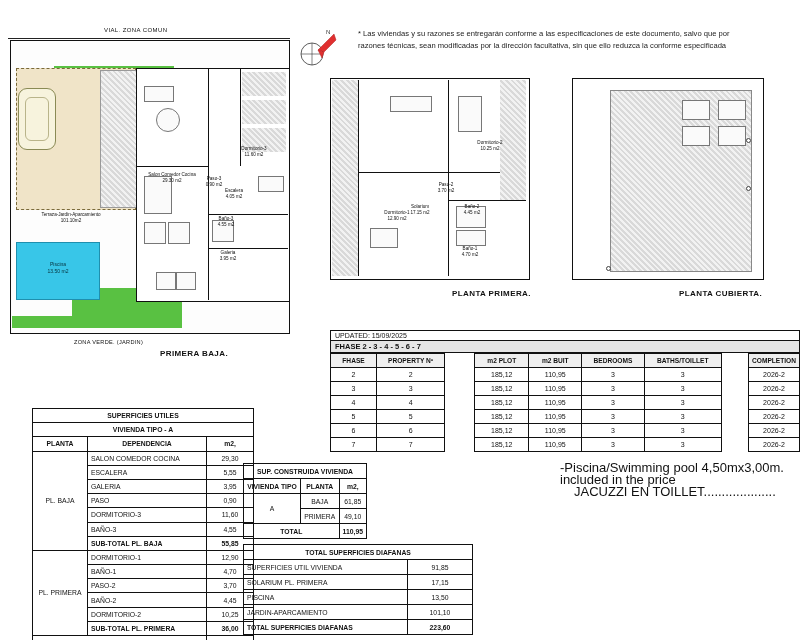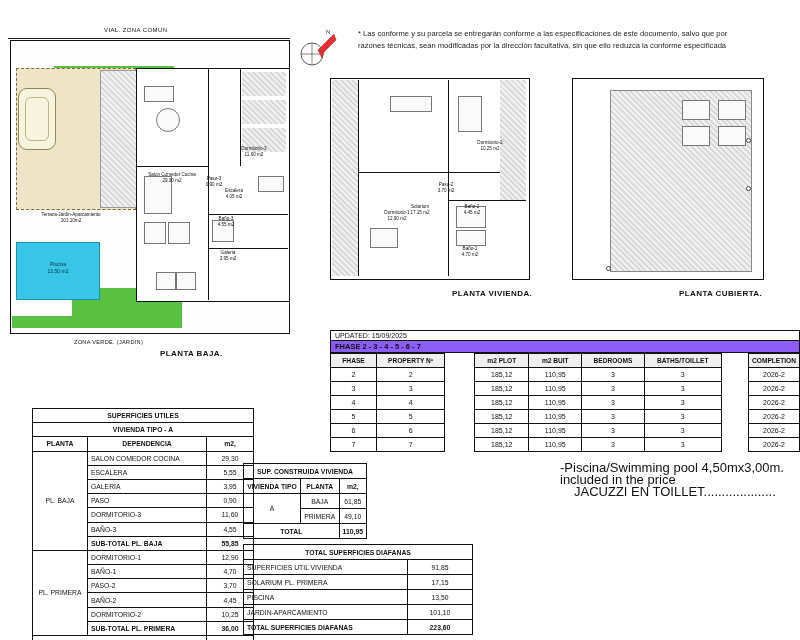--- a/index.html
+++ b/index.html
@@ -51,21 +51,21 @@
 
   
   table{border-collapse:collapse;font-size:7px;}
   td,th{border:.8px solid #111;padding:1px 3px;white-space:nowrap;}
   .th{font-weight:bold;text-align:center;}
   .cc{text-align:center;}
 
   
   .faseWrap{position:absolute;left:330px;top:330px;width:470px;}
   .updated{border:.8px solid #111;border-bottom:none;font-size:7px;padding:1px 4px;background:#fff;}
-  .faseTitle{border:.8px solid #111;font-size:7.5px;font-weight:bold;padding:1px 4px;background:#8b5cf6;}
+  .faseTitle{border:.8px solid #111;font-size:7.5px;font-weight:bold;padding:1px 4px;background:#e5e5e5;}
   .faseTbl{width:470px;}
   .faseTbl td{height:11px;}
   .hdrcell{background:#efefef;font-weight:bold;text-align:center;font-size:6.6px;}
 
   
   .sutWrap{position:absolute;left:32px;top:408px;width:222px;}
   .sutWrap table{width:222px;}
   .sutWrap td{height:11.2px;font-size:6.8px;}
   .titlebar{font-weight:bold;text-align:center;font-size:7.6px;}
 
@@ -82,21 +82,21 @@
   
   .extras{position:absolute;left:560px;top:462px;width:240px;font-size:13px;line-height:12px;}
   .extras .ind{padding-left:14px;}
 </style>
 </head>
 <body>
 
 <div class="page">
 
   <div class="note">
-    <div>* Las conforme y su parcela se entregarán conforme a las especificaciones de este documento, salvo que por</div>
+    <div>* Las viviendas y su razones se entregarán conforme a las especificaciones de este documento, salvo que por</div>
     <div>razones técnicas, sean modificadas por la dirección facultativa, sin que ello reduzca la conforme especificada</div>
   </div>
 
   <div class="compass">
     <svg width="44" height="44" viewBox="0 0 44 44">
       <circle cx="16" cy="26" r="11" fill="none" stroke="#333" stroke-width="0.8"></circle>
       <line x1="16" y1="15" x2="16" y2="37" stroke="#333" stroke-width="0.6"></line>
       <line x1="5" y1="26" x2="27" y2="26" stroke="#333" stroke-width="0.6"></line>
       <polygon points="38,6 22,22 28,24 40,12" fill="#e03030" stroke="#b02020" stroke-width="0.5"></polygon>
       <polygon points="22,22 26,30 28,24" fill="#e03030" stroke="#b02020" stroke-width="0.5"></polygon>
@@ -163,21 +163,21 @@
     <div class="room" style="left:204px;top:168px;width:44px;">4.05  m2</div>
 
     <div class="room" style="left:198px;top:190px;width:40px;">Baño-3</div>
     <div class="room" style="left:198px;top:196px;width:40px;">4.55  m2</div>
 
     <div class="room" style="left:198px;top:224px;width:44px;">Galeria</div>
     <div class="room" style="left:198px;top:230px;width:44px;">3.95  m2</div>
   </div>
 
   <div class="zonaverde">ZONA VERDE. (JARDIN)</div>
-  <div class="captionPB">PLANTA BAJA.</div>
+  <div class="captionPB">PRIMERA BAJA.</div>
 
   <div class="pp">
     <div class="abs" style="left:0;top:0;width:198px;height:200px;border:1.6px solid #111;background:#fff;"></div>
 
     <div class="hatch" style="left:2px;top:2px;width:26px;height:196px;"></div>
     <div class="hatch" style="left:170px;top:2px;width:26px;height:120px;"></div>
 
     <div class="wall" style="left:28px;top:2px;width:1.2px;height:196px;"></div>
     <div class="wall" style="left:28px;top:94px;width:142px;height:1.2px;"></div>
     <div class="wall" style="left:118px;top:2px;width:1.2px;height:94px;"></div>
@@ -201,21 +201,21 @@
 
     <div class="room" style="left:122px;top:126px;width:40px;">Baño-2</div>
     <div class="room" style="left:122px;top:132px;width:40px;">4.45  m2</div>
 
     <div class="room" style="left:38px;top:132px;width:58px;">Dormitorio-1</div>
     <div class="room" style="left:38px;top:138px;width:58px;">12.90  m2</div>
 
     <div class="room" style="left:120px;top:168px;width:40px;">Baño-1</div>
     <div class="room" style="left:120px;top:174px;width:40px;">4.70  m2</div>
   </div>
-  <div class="ppcap">PLANTA VIVIENDA.</div>
+  <div class="ppcap">PLANTA PRIMERA.</div>
 
   <div class="pc">
     <div class="abs" style="left:0;top:0;width:190px;height:200px;border:1.6px solid #111;background:#fff;"></div>
     <div class="hatch" style="left:38px;top:12px;width:140px;height:180px;border:1px solid #888;"></div>
     <div class="furn" style="left:110px;top:22px;width:26px;height:18px;"></div>
     <div class="furn" style="left:146px;top:22px;width:26px;height:18px;"></div>
     <div class="furn" style="left:110px;top:48px;width:26px;height:18px;"></div>
     <div class="furn" style="left:146px;top:48px;width:26px;height:18px;"></div>
     <div class="dot" style="left:174px;top:60px;"></div>
     <div class="dot" style="left:174px;top:108px;"></div>

